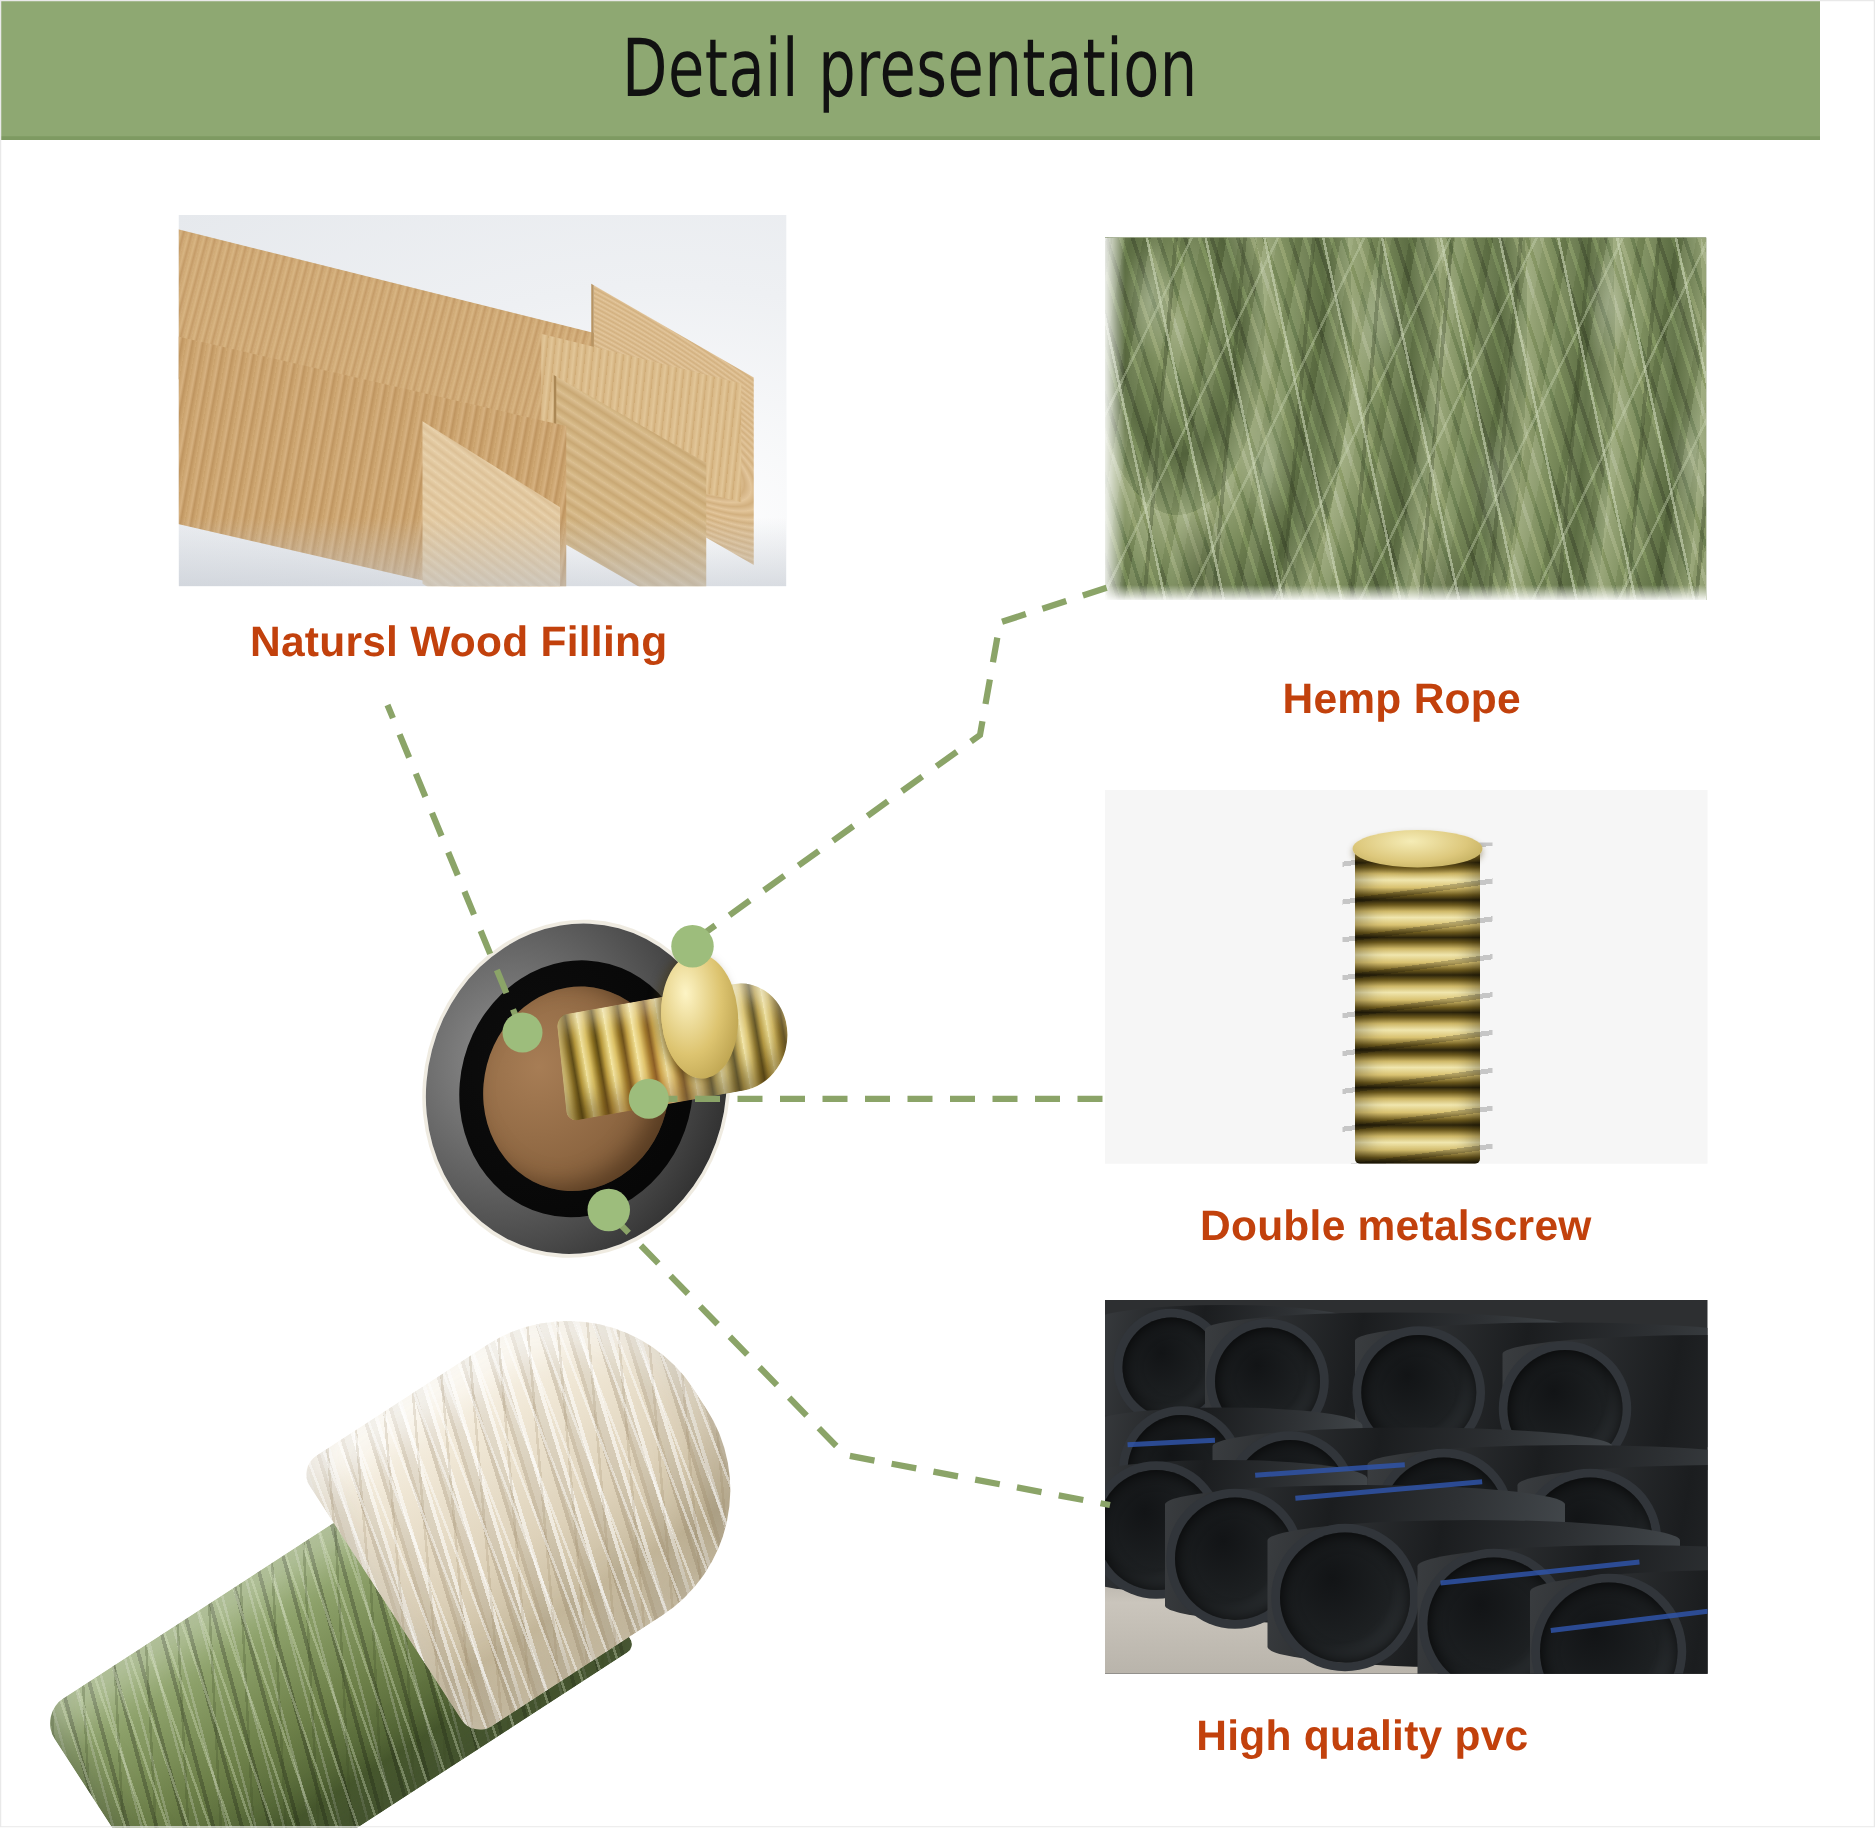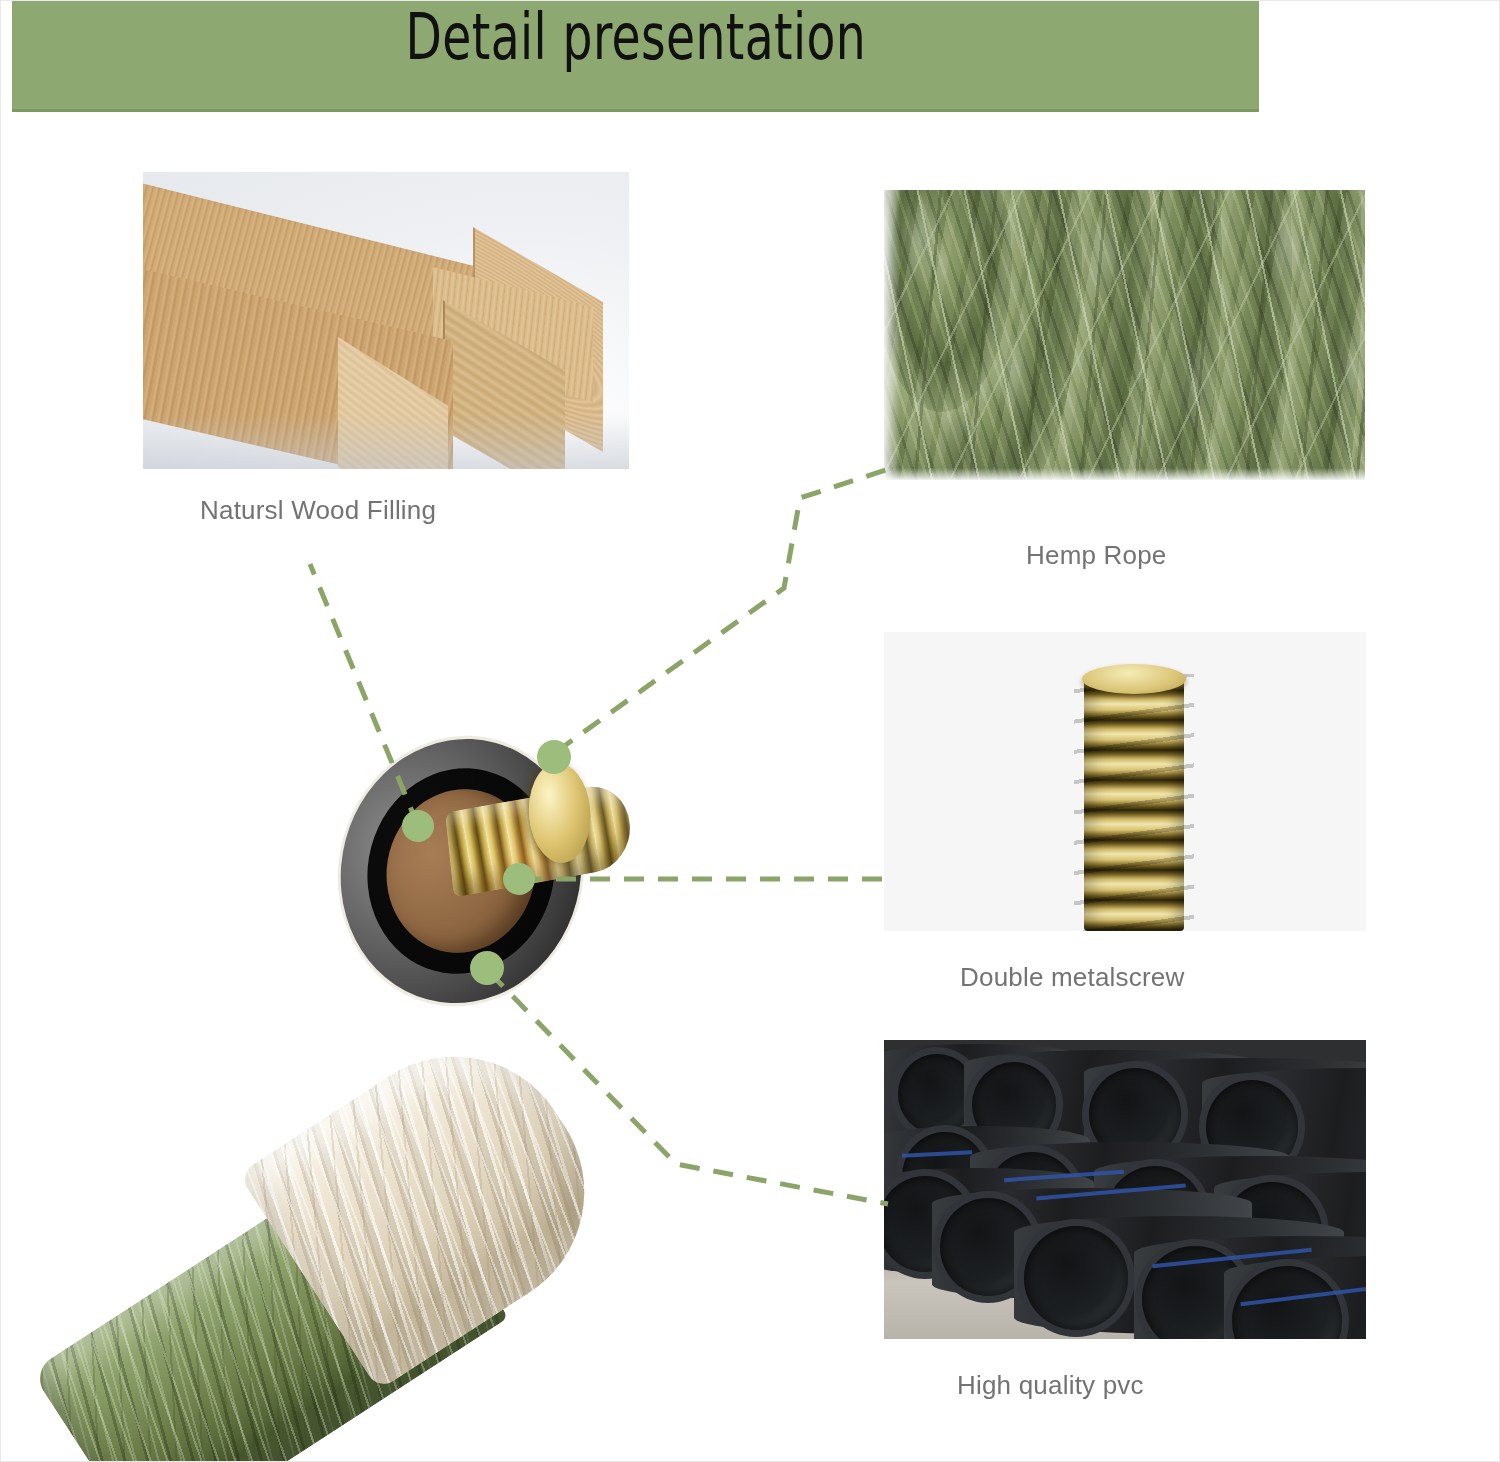--- a/index.html
+++ b/index.html
@@ -11,25 +11,25 @@
   }
   #page {
     position: relative;
     width: 1500px; height: 1462px;
     background: #ffffff;
   }
 
   
   #header-banner {
     position: absolute;
-    left: 12px; top: 0;
-    width: 1247px; height: 112px;
+    left: 0; top: 0;
+    width: 1456px; height: 112px;
     background: #8ea872;
     display: flex;
-    align-items: flex-start;
+    align-items: center;
     justify-content: center;
   }
   #header-banner::after{
     content:"";
     position:absolute; left:0; right:0; bottom:0; height:3px;
     background:#7e9a62;
   }
   #header-title {
     font-size: 64px;
     font-weight: 400;
@@ -44,23 +44,23 @@
   
   .photo {
     position: absolute;
     overflow: hidden;
     background: #f4f5f7;
   }
 
   
   .caption {
     position: absolute;
-    font-size: 26px;
-    color: #737373;
-    font-weight: 400;
+    font-size: 34px;
+    color: #c2410c;
+    font-weight: 700;
     white-space: nowrap;
     letter-spacing: 0.2px;
   }
 
   
   #callouts {
     position: absolute;
     left: 0; top: 0;
     width: 1500px; height: 1462px;
     pointer-events: none;

